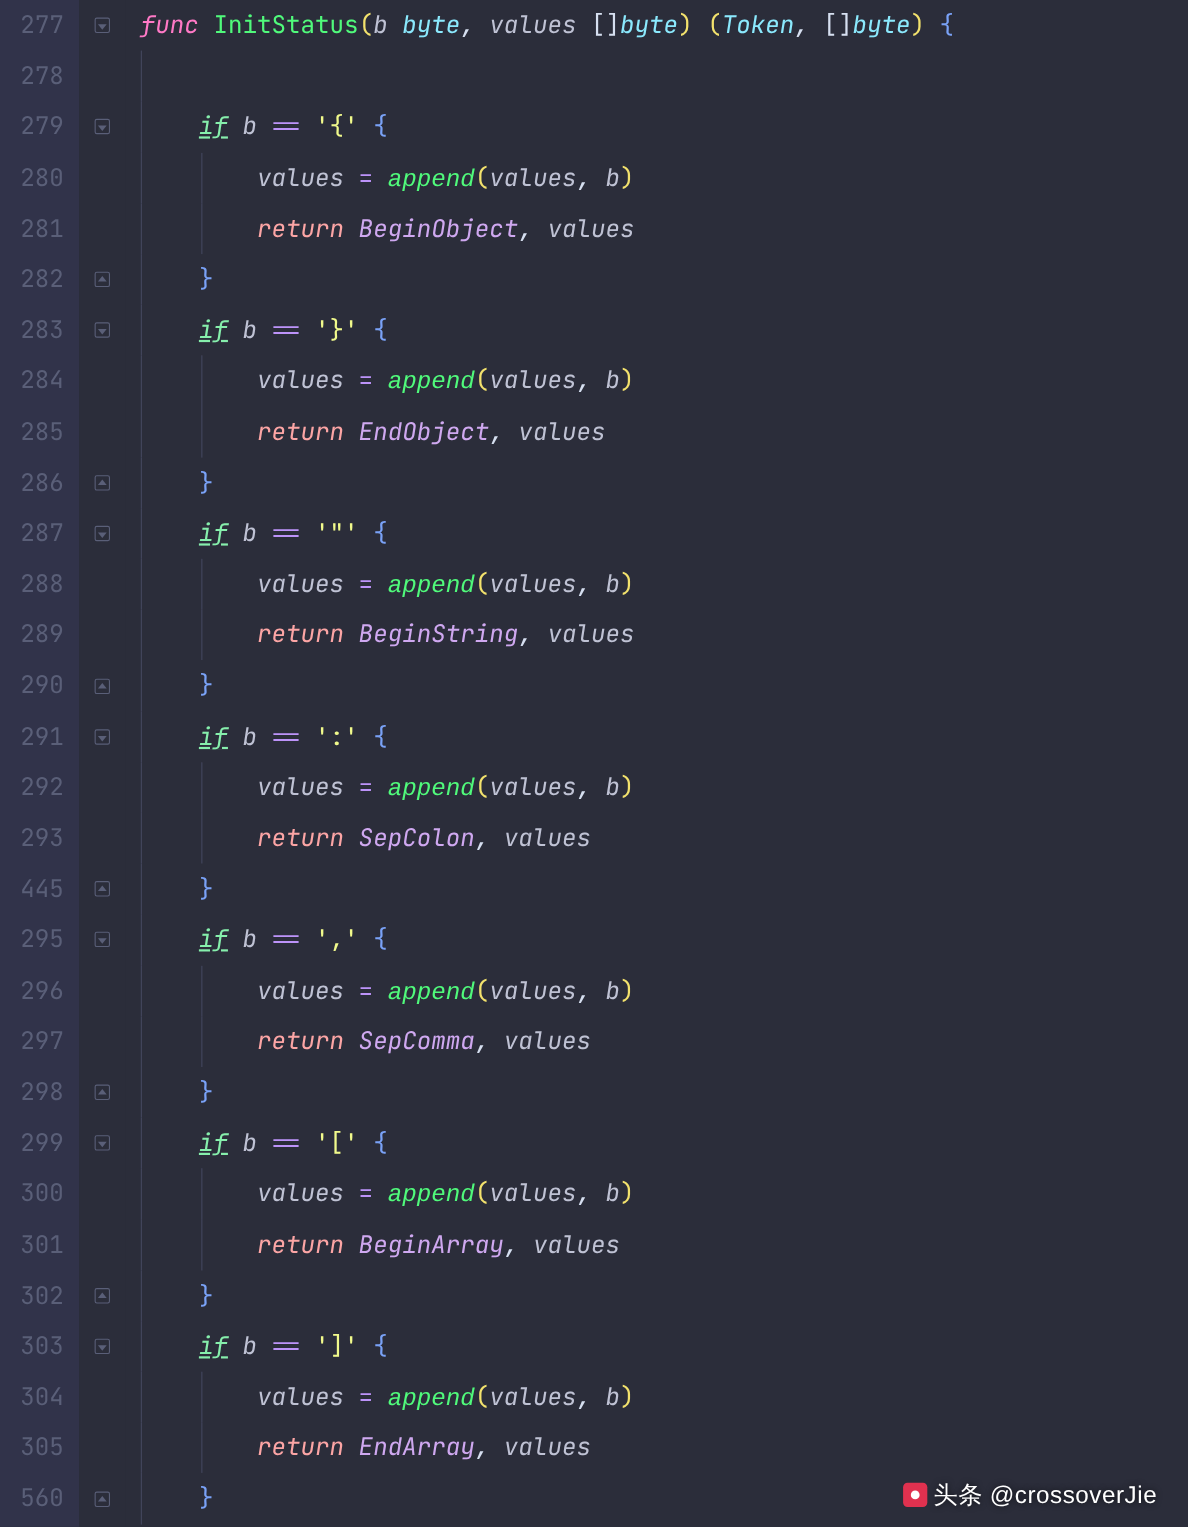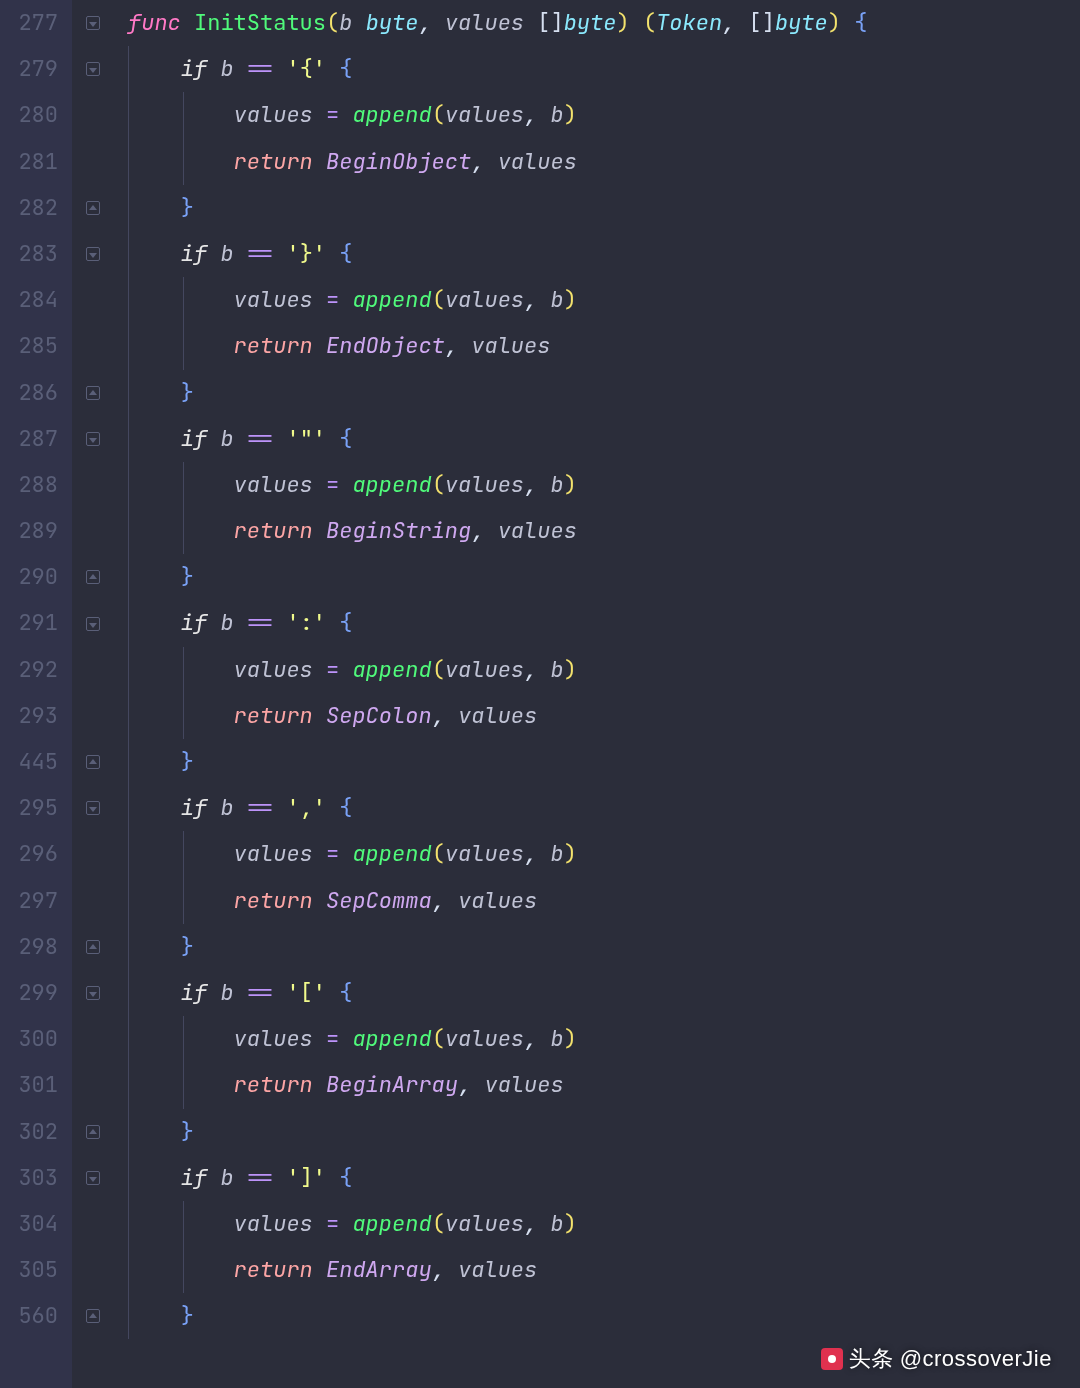--- a/index.html
+++ b/index.html
@@ -87,23 +87,23 @@
     font-style: italic;
   }
   .indent-guide {
     position: absolute;
     width: 0;
     border-left: 1px solid #44475f;
     top: 0; bottom: 0;
   }
   .k-func   { color: #ff79c6; }
   .k-return { color: #fca5a5; }
-  .k-if     { color: #e5e5e5; }
+  .k-if     { color: #86efac; text-decoration: underline; }
   .fn-name  { color: #50fa7b; font-weight: 400; font-style: normal; }
-  .fn-call  { color: #50fa7b; }
+  .fn-call  { color: #50fa7b; font-family: Liberation Mono, monospace; }
   .type     { color: #8be9fd; font-style: italic; }
   .var      { color: #bfc2d4; font-style: italic; }
   .token    { color: #cfa8f0; font-style: italic; }
   .str      { color: #f1fa8c; font-style: normal; }
   .punc     { color: #d6dff0; font-style: normal; }
   .paren    { color: #f3e26d; font-style: normal; }
   .brace    { color: #7aa2f7; font-style: normal; }
   .eq       { color: #bd93f9; font-style: normal; }
   .comma    { color: #d6dff0; }
   .watermark {
@@ -138,20 +138,21 @@
 </style>
 </head>
 <body>
 
 <div class="gutter"></div>
 <div class="fold-strip"></div>
 <div class="code-area"></div>
 
 <div id="lines-root">
     <div class="line"><div class="lineno">277</div><div class="fold-cell"><div class="fold-icon open"></div></div><div class="code"><span class="k-func">func </span><span class="fn-name">InitStatus</span><span class="paren">(</span><span class="var">b</span><span class="punc"> </span><span class="type">byte</span><span class="comma">, </span><span class="var">values</span><span class="punc"> []</span><span class="type">byte</span><span class="paren">) (</span><span class="type">Token</span><span class="comma">, </span><span class="punc">[]</span><span class="type">byte</span><span class="paren">) </span><span class="brace">{</span></div></div>
+    <div class="line"><div class="lineno">278</div><div class="fold-cell"></div><div class="indent-guide" style="left: 128px;"></div><div class="code"></div></div>
     <div class="line"><div class="lineno">279</div><div class="fold-cell"><div class="fold-icon open"></div></div><div class="indent-guide" style="left: 128px;"></div><div class="code"><span class="punc">    </span><span class="k-if">if</span><span class="punc"> </span><span class="var">b</span><span class="punc"> </span><span class="eq">==</span><span class="punc"> </span><span class="str">'{'</span><span class="punc"> </span><span class="brace">{</span></div></div>
     <div class="line"><div class="lineno">280</div><div class="fold-cell"></div><div class="indent-guide" style="left: 128px;"></div><div class="indent-guide" style="left: 182.8px;"></div><div class="code"><span class="punc">        </span><span class="var">values</span><span class="punc"> </span><span class="eq">=</span><span class="punc"> </span><span class="fn-call">append</span><span class="paren">(</span><span class="var">values</span><span class="comma">, </span><span class="var">b</span><span class="paren">)</span></div></div>
     <div class="line"><div class="lineno">281</div><div class="fold-cell"></div><div class="indent-guide" style="left: 128px;"></div><div class="indent-guide" style="left: 182.8px;"></div><div class="code"><span class="punc">        </span><span class="k-return">return</span><span class="punc"> </span><span class="token">BeginObject</span><span class="comma">, </span><span class="var">values</span></div></div>
     <div class="line"><div class="lineno">282</div><div class="fold-cell"><div class="fold-icon close"></div></div><div class="indent-guide" style="left: 128px;"></div><div class="code"><span class="punc">    </span><span class="brace">}</span></div></div>
     <div class="line"><div class="lineno">283</div><div class="fold-cell"><div class="fold-icon open"></div></div><div class="indent-guide" style="left: 128px;"></div><div class="code"><span class="punc">    </span><span class="k-if">if</span><span class="punc"> </span><span class="var">b</span><span class="punc"> </span><span class="eq">==</span><span class="punc"> </span><span class="str">'}'</span><span class="punc"> </span><span class="brace">{</span></div></div>
     <div class="line"><div class="lineno">284</div><div class="fold-cell"></div><div class="indent-guide" style="left: 128px;"></div><div class="indent-guide" style="left: 182.8px;"></div><div class="code"><span class="punc">        </span><span class="var">values</span><span class="punc"> </span><span class="eq">=</span><span class="punc"> </span><span class="fn-call">append</span><span class="paren">(</span><span class="var">values</span><span class="comma">, </span><span class="var">b</span><span class="paren">)</span></div></div>
     <div class="line"><div class="lineno">285</div><div class="fold-cell"></div><div class="indent-guide" style="left: 128px;"></div><div class="indent-guide" style="left: 182.8px;"></div><div class="code"><span class="punc">        </span><span class="k-return">return</span><span class="punc"> </span><span class="token">EndObject</span><span class="comma">, </span><span class="var">values</span></div></div>
     <div class="line"><div class="lineno">286</div><div class="fold-cell"><div class="fold-icon close"></div></div><div class="indent-guide" style="left: 128px;"></div><div class="code"><span class="punc">    </span><span class="brace">}</span></div></div>
     <div class="line"><div class="lineno">287</div><div class="fold-cell"><div class="fold-icon open"></div></div><div class="indent-guide" style="left: 128px;"></div><div class="code"><span class="punc">    </span><span class="k-if">if</span><span class="punc"> </span><span class="var">b</span><span class="punc"> </span><span class="eq">==</span><span class="punc"> </span><span class="str">'"'</span><span class="punc"> </span><span class="brace">{</span></div></div>
     <div class="line"><div class="lineno">288</div><div class="fold-cell"></div><div class="indent-guide" style="left: 128px;"></div><div class="indent-guide" style="left: 182.8px;"></div><div class="code"><span class="punc">        </span><span class="var">values</span><span class="punc"> </span><span class="eq">=</span><span class="punc"> </span><span class="fn-call">append</span><span class="paren">(</span><span class="var">values</span><span class="comma">, </span><span class="var">b</span><span class="paren">)</span></div></div>

